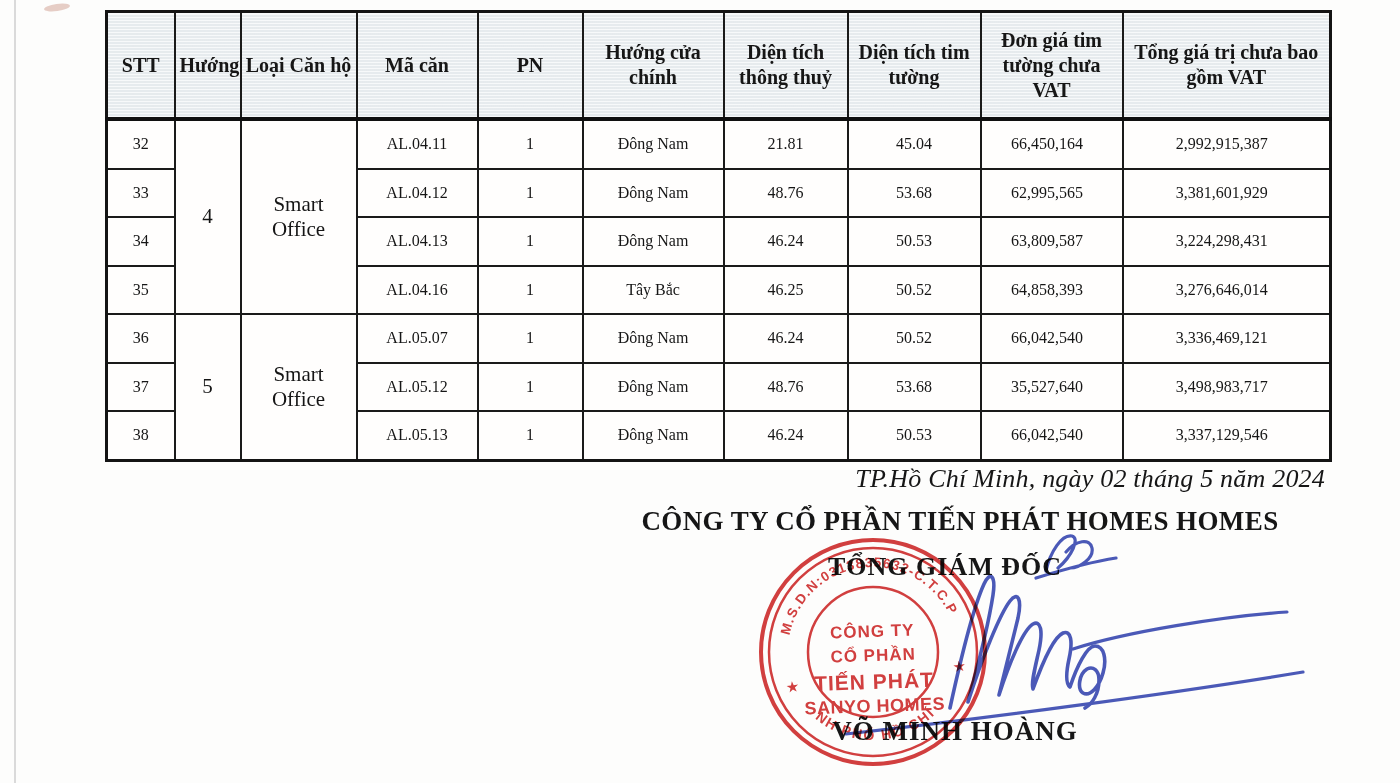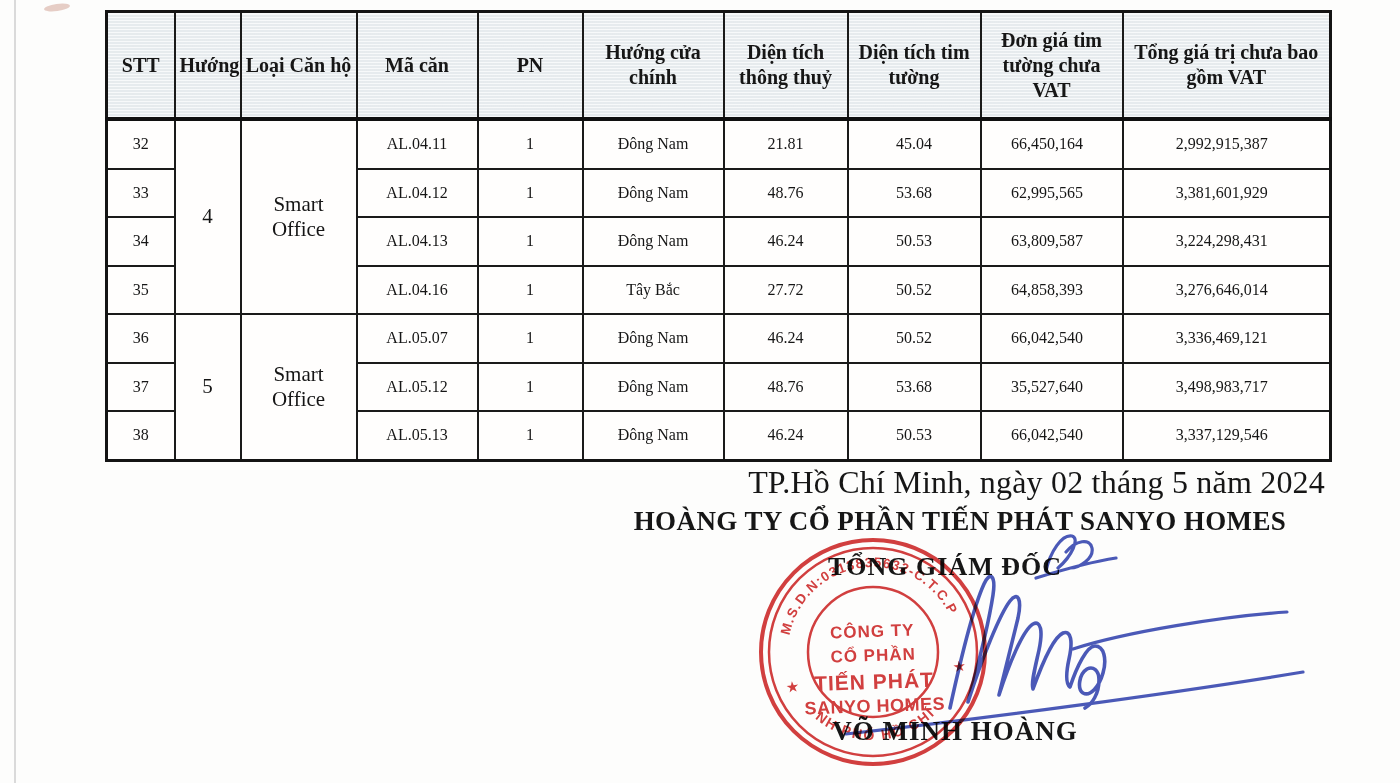--- a/index.html
+++ b/index.html
@@ -28,21 +28,21 @@
       rgba(255,255,255,.65) 0px,rgba(255,255,255,.65) 2px,
       rgba(176,189,197,.35) 2px,rgba(176,189,197,.35) 3px);
     border-bottom:4px solid #101010;
   }
   table.price tbody td{height:42.5px;font-size:16px;background:#fffefd;}
   table.price td.num{padding-right:13px;}
   table.price td.merged{font-size:21px;line-height:1.2;}
   
   .abs{position:absolute;}
   .date-line{left:600px;top:464px;width:725px;text-align:right;
-    font-size:32px;letter-spacing:.2px;}
+    font-style:italic;font-size:26px;letter-spacing:.2px;}
   .company-line{left:560px;top:506px;width:800px;text-align:center;
     font-weight:bold;font-size:27px;letter-spacing:.4px;}
   .role-title{left:560px;top:552px;width:770px;text-align:center;
     font-weight:bold;font-size:26px;letter-spacing:1px;}
   .signer-name{left:555px;top:716px;width:800px;text-align:center;
     font-weight:bold;font-size:27px;letter-spacing:1px;}
   svg.stamp{left:756px;top:535px;mix-blend-mode:multiply;opacity:.92;}
   svg.ink{left:820px;top:520px;mix-blend-mode:multiply;}
   .stamp-ring-text{font-family:"Liberation Sans","DejaVu Sans",sans-serif;font-weight:bold;}
   .stamp-center{font-family:"Liberation Sans","DejaVu Sans",sans-serif;font-weight:bold;}
@@ -113,21 +113,21 @@
         <td>46.24</td>
         <td>50.53</td>
         <td class="num">63,809,587</td>
         <td class="num">3,224,298,431</td>
       </tr>
       <tr>
         <td>35</td>
         <td>AL.04.16</td>
         <td>1</td>
         <td>Tây Bắc</td>
-        <td>27.72</td>
+        <td>46.25</td>
         <td>50.52</td>
         <td class="num">64,858,393</td>
         <td class="num">3,276,646,014</td>
       </tr>
     </tbody>
     <tbody>
       <tr>
         <td>36</td>
         <td class="merged" rowspan="3">5</td>
         <td class="merged" rowspan="3">Smart Office</td>
@@ -156,21 +156,21 @@
         <td>Đông Nam</td>
         <td>46.24</td>
         <td>50.53</td>
         <td class="num">66,042,540</td>
         <td class="num">3,337,129,546</td>
       </tr>
     </tbody>
   </table>
 
   <div class="abs date-line">TP.Hồ Chí Minh, ngày 02 tháng 5 năm 2024</div>
-  <div class="abs company-line">HOÀNG TY CỔ PHẦN TIẾN PHÁT SANYO HOMES</div>
+  <div class="abs company-line">CÔNG TY CỔ PHẦN TIẾN PHÁT HOMES HOMES</div>
   <div class="abs role-title">TỔNG GIÁM ĐỐC</div>
   <div class="abs signer-name">VÕ MINH HOÀNG</div>
 
   <svg class="abs stamp" width="234" height="234" viewBox="0 0 234 234">
     <g stroke="#cf2e2e" fill="none">
       <circle cx="117" cy="117" r="112" stroke-width="4"></circle>
       <circle cx="117" cy="117" r="104" stroke-width="2.5"></circle>
       <circle cx="117" cy="117" r="65" stroke-width="2.5"></circle>
     </g>
     <defs>

